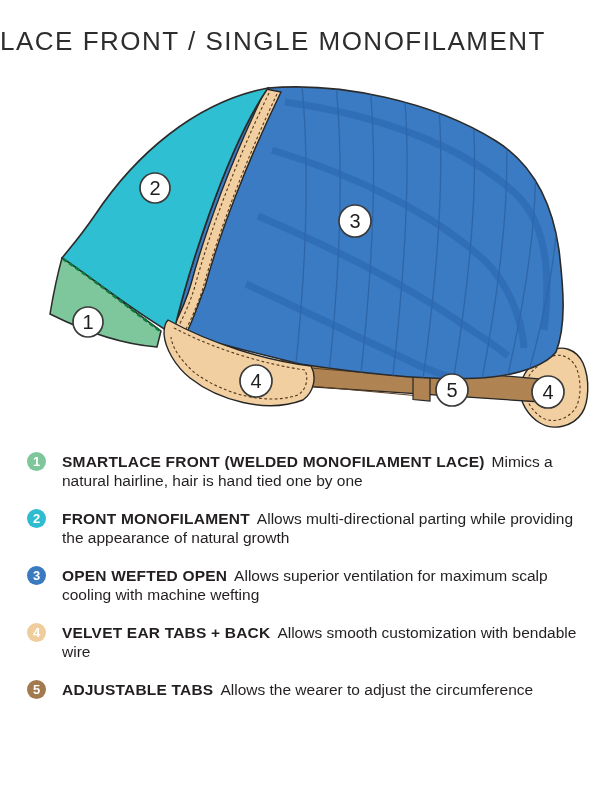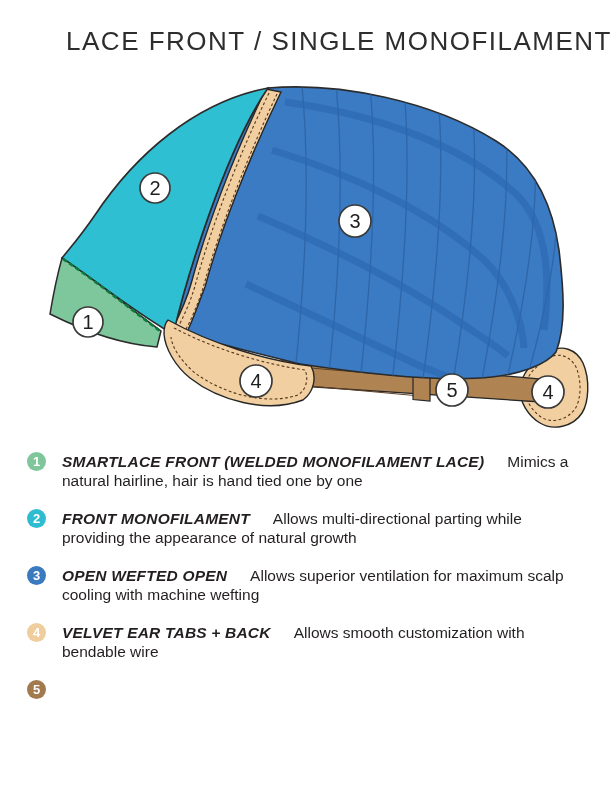--- a/index.html
+++ b/index.html
@@ -1,29 +1,29 @@
 <!DOCTYPE html>
 <html><head>
 <meta charset="utf-8">
 <style>
   html,body{margin:0;padding:0;background:#fff;}
   .page{position:relative;width:612px;height:792px;background:#fff;overflow:hidden;
         font-family:"Liberation Sans",sans-serif;color:#231f20;}
-  .title{position:absolute;top:26px;left:0;width:612px;text-align:right;
+  .title{position:absolute;top:26px;left:0;width:612px;text-align:left;
          font-size:26px;font-weight:400;letter-spacing:1.5px;color:#2d2d2d;white-space:nowrap;}
   .diagram{position:absolute;top:0;left:0;}
   .legend{position:absolute;top:452px;left:27px;width:560px;display:flex;flex-direction:column;gap:19px;}
   .row{display:flex;align-items:flex-start;}
   .bullet{flex:0 0 19px;width:19px;height:19px;border-radius:50%;margin-right:16px;margin-top:0;
           display:flex;align-items:center;justify-content:center;
           color:#fff;font-size:13px;font-weight:700;line-height:1;}
   .b1{background:#7fc69b;} .b2{background:#2fbcd0;} .b3{background:#3a7abf;}
   .b4{background:#efcd9d;} .b5{background:#a3794e;}
   .txt{margin:0;max-width:525px;font-size:15.5px;line-height:19px;color:#231f20;}
-  .txt b{font-weight:700;margin-right:23px;letter-spacing:0.2px;font-style:italic;}
+  .txt b{font-weight:700;margin-right:7px;letter-spacing:0.2px;}
   svg text.callout-num{font-family:"Liberation Sans",sans-serif;font-size:20px;fill:#1f1f1f;}
 </style>
 </head>
 <body>
 
 <div class="page">
 
   <div class="title">LACE FRONT / SINGLE MONOFILAMENT</div>
 
   <svg class="diagram" width="612" height="450" viewBox="0 0 612 450" xmlns="http://www.w3.org/2000/svg">
@@ -133,16 +133,17 @@
     <div class="row">
       <span class="bullet b4">
           <span>4</span>
         </span>
       <p class="txt"><b>VELVET EAR TABS + BACK</b><span>Allows smooth customization with bendable wire</span></p>
     </div>
     <div class="row">
       <span class="bullet b5">
           <span>5</span>
         </span>
+      <p class="txt"><b>ADJUSTABLE TABS</b><span>Allows the wearer to adjust the circumference</span></p>
     </div>
   </div>
 
 </div>
 
 </body></html>

